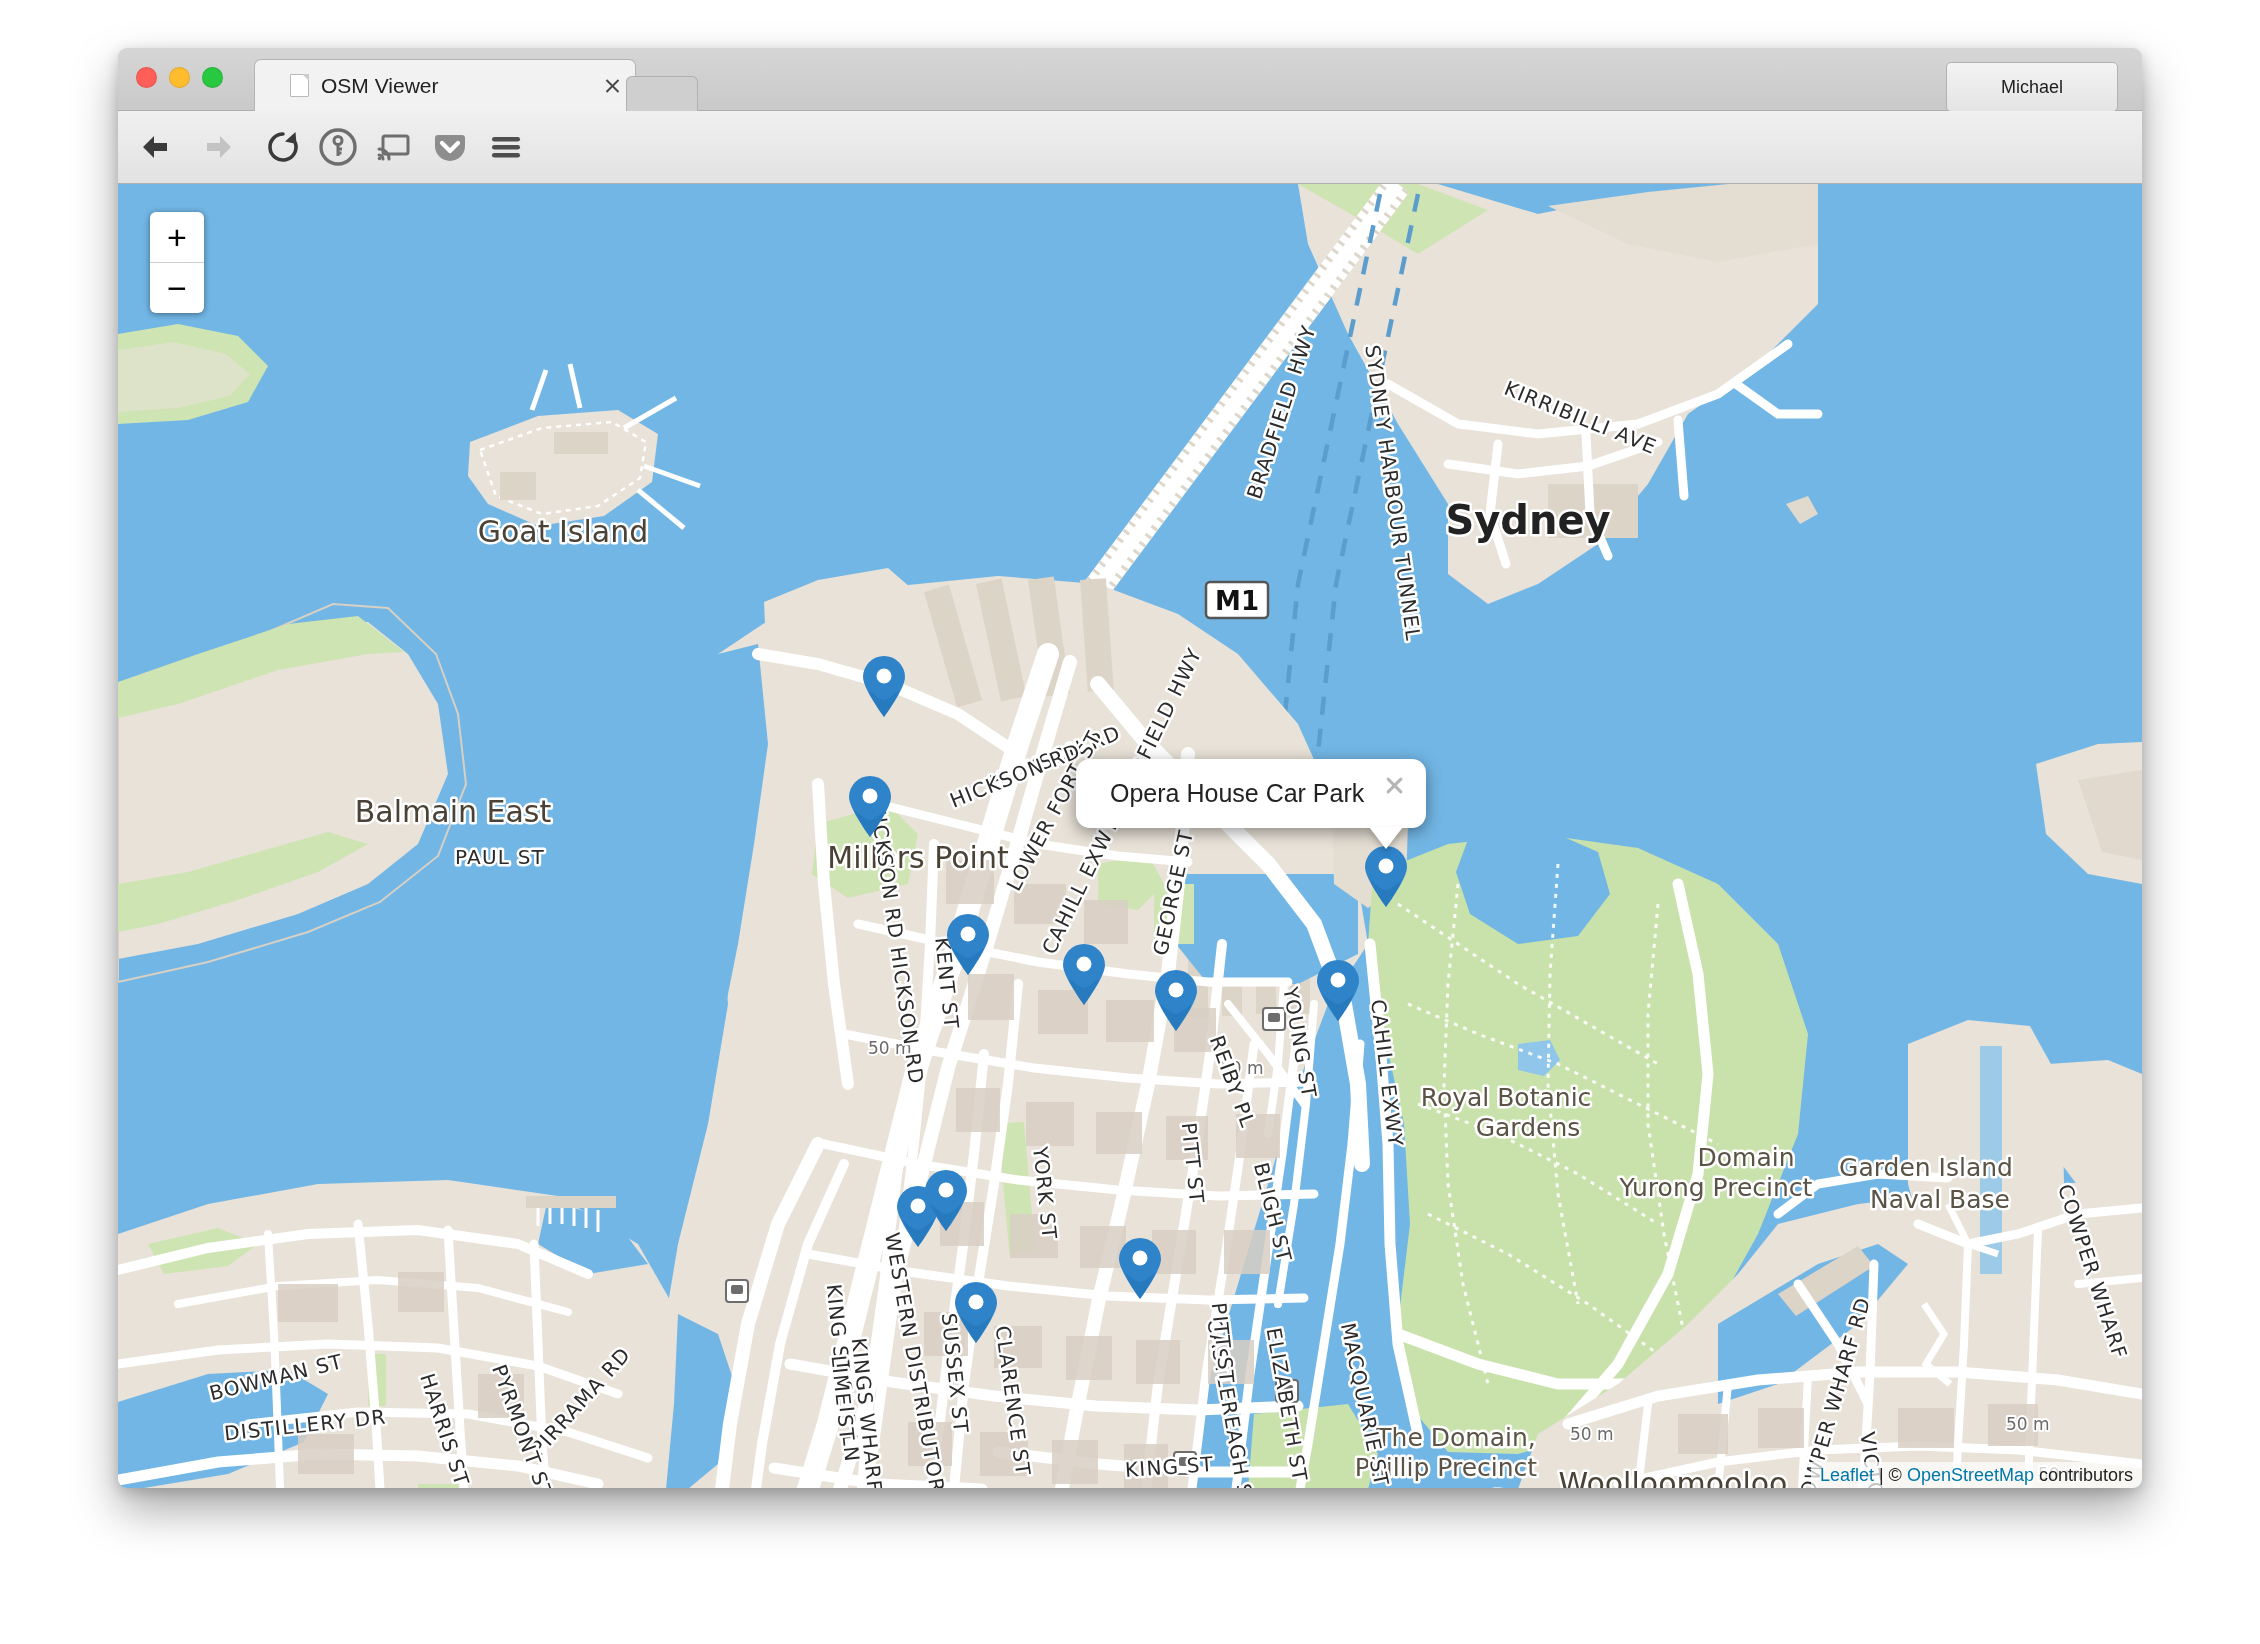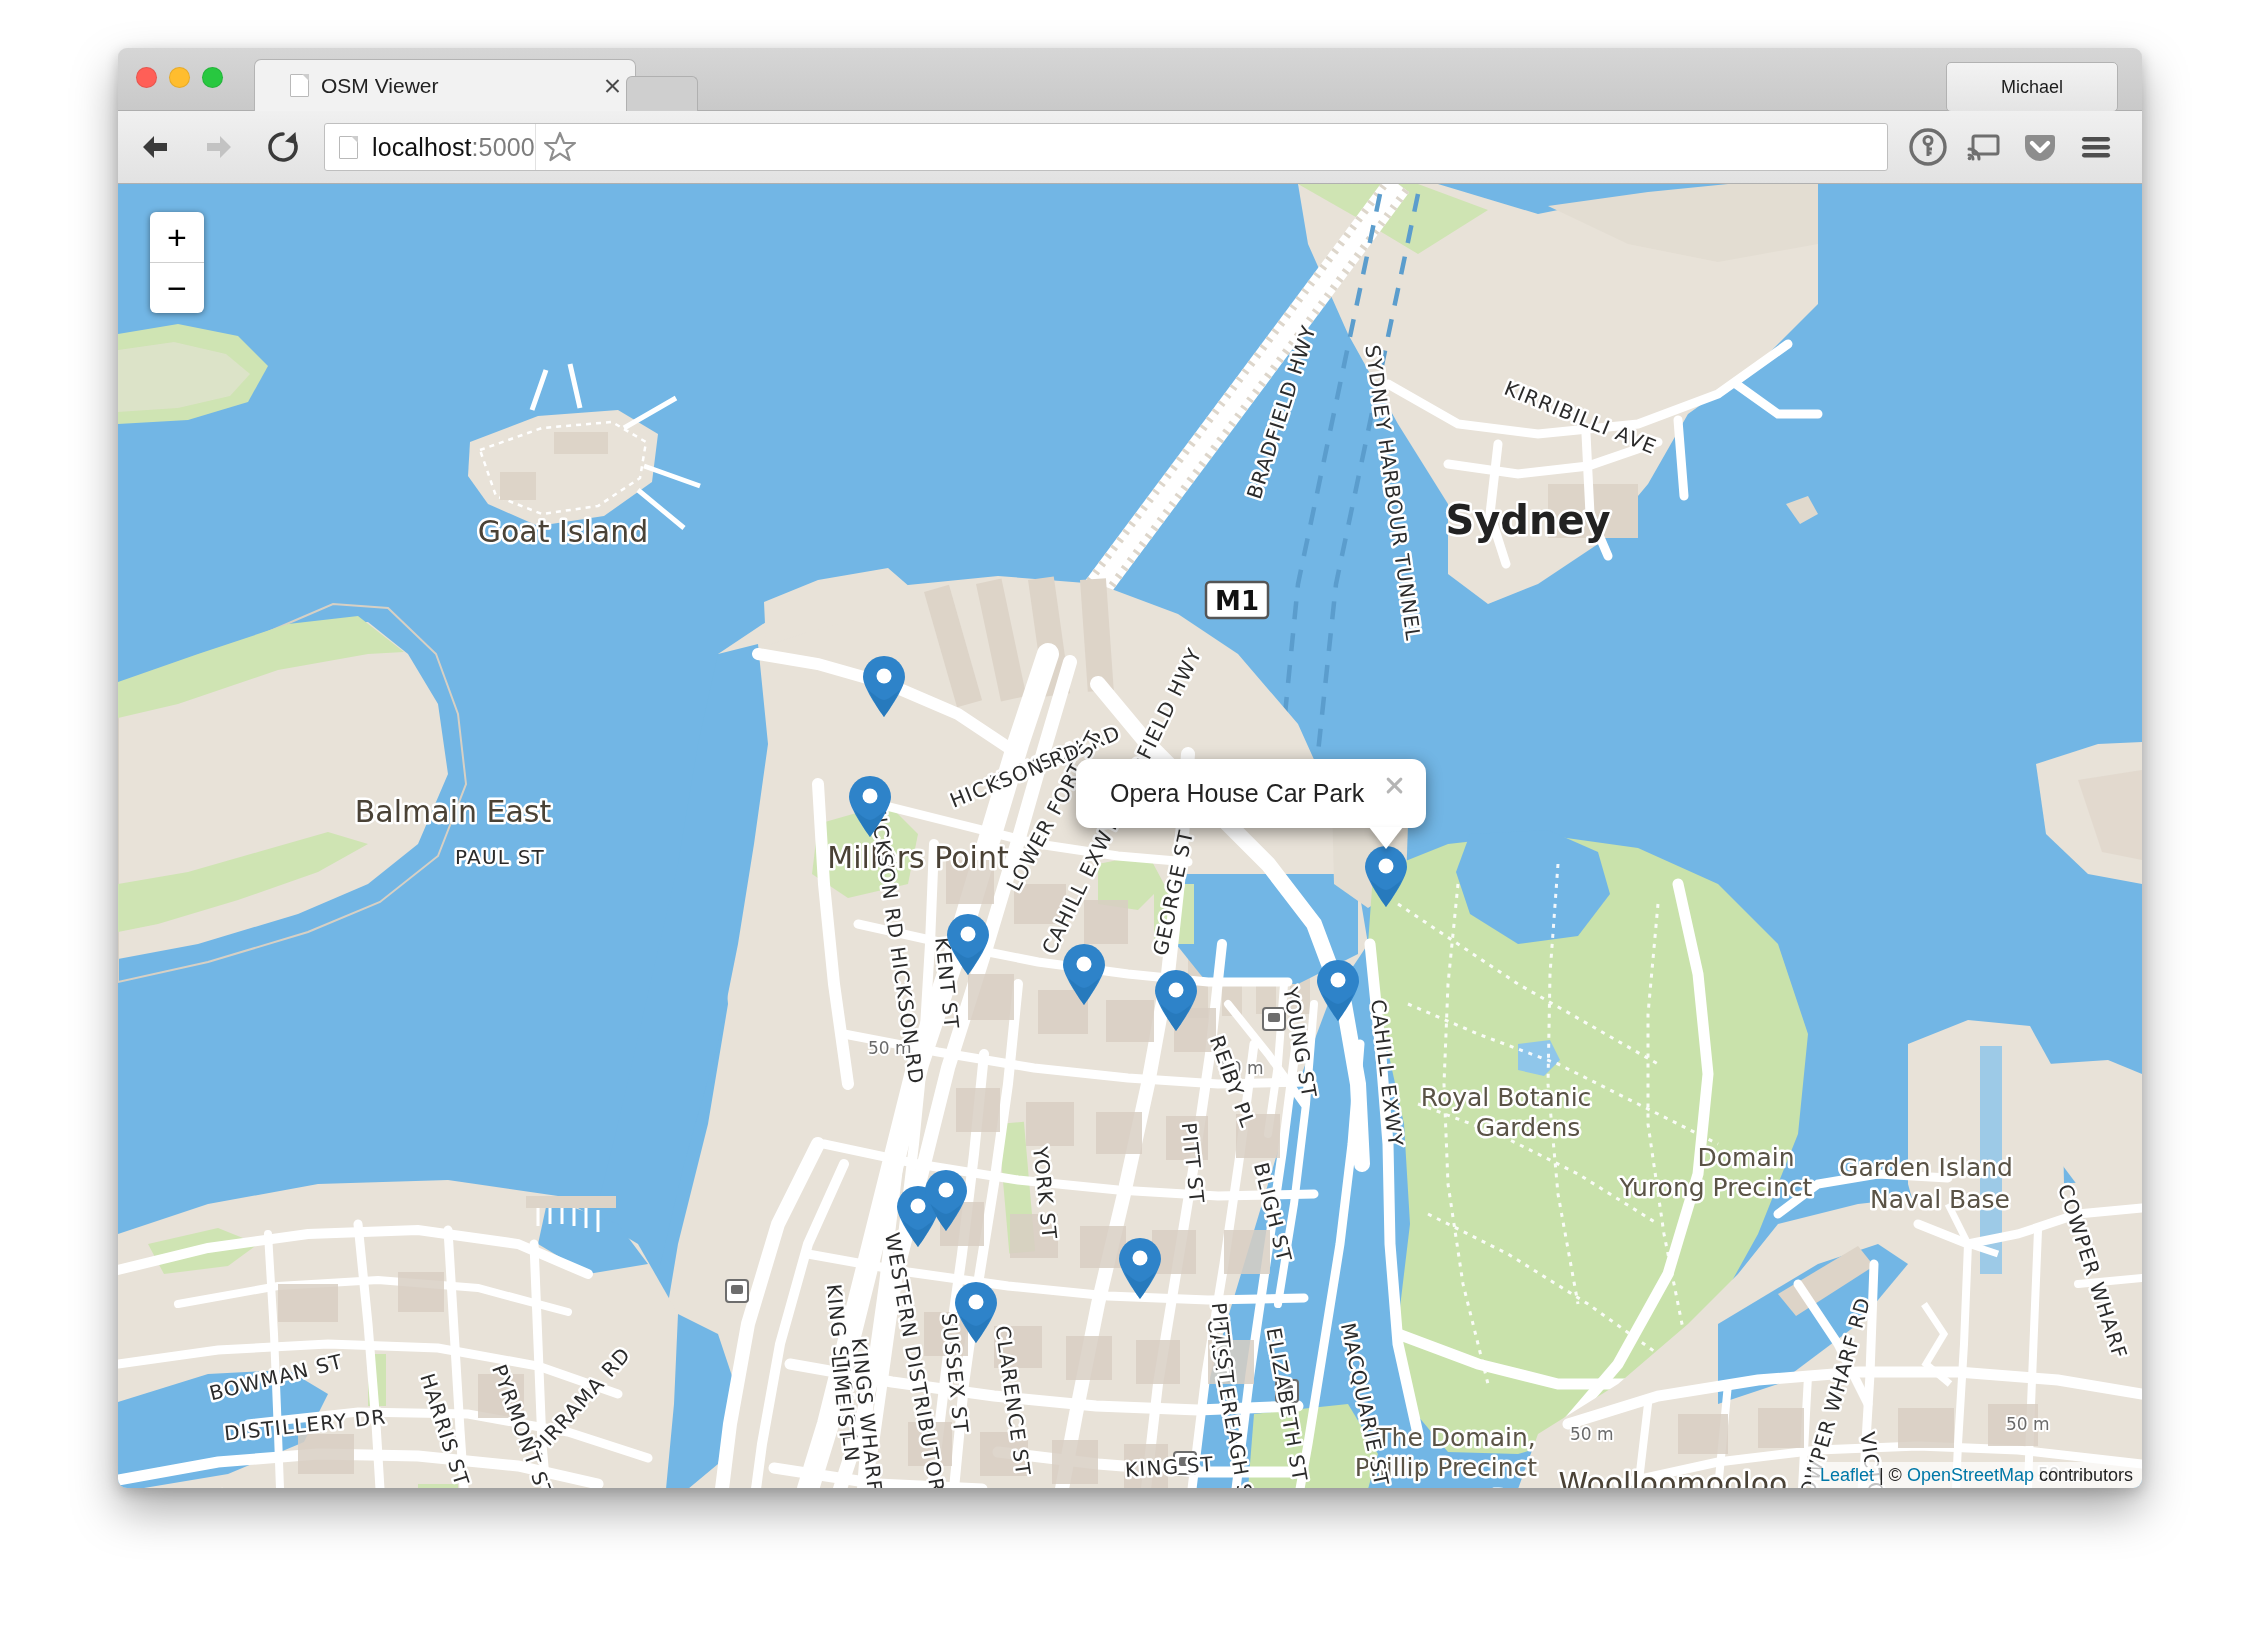--- a/index.html
+++ b/index.html
@@ -237,31 +237,20 @@
         <path d="M19 7 L30 18 L19 29 L19 22 L6 22 L6 14 L19 14 Z" fill="#c3c3c3"></path>
       </svg>
     </div>
     <div class="nav-btn">
       <svg width="36" height="36" viewBox="0 0 36 36" aria-hidden="true">
         <path d="M18 5 a13 13 0 1 0 12.4 9.1" fill="none" stroke="#3a3a3a" stroke-width="3.6" stroke-linecap="round"></path>
         <path d="M30.5 3 L31.5 15 L20 12.5 Z" fill="#3a3a3a"></path>
       </svg>
     </div>
 
-    <div id="url-bar">
-      <div class="url-favicon"></div>
-      <div id="url-text" title="Leaflet">
-        <span>localhost</span><span class="dim">:5000</span>
-      </div>
-      <div id="bookmark-star">
-        <svg width="34" height="34" viewBox="0 0 34 34" style="position:absolute;left:7px;top:6px">
-          <path d="M17 3 L21 13 L32 13 L23.4 19.8 L26.6 30 L17 23.6 L7.4 30 L10.6 19.8 L2 13 L13 13 Z" fill="none" stroke="#8e8e8e" stroke-width="2.2" stroke-linejoin="round"></path>
-        </svg>
-      </div>
-    </div>
 
     <div class="tool-icon">
       <svg width="44" height="44" viewBox="0 0 44 44" style="position:absolute;left:6px;top:6px">
         <circle cx="22" cy="22" r="17" fill="none" stroke="#6e6e6e" stroke-width="3.4"></circle>
         <circle cx="22" cy="15.5" r="4" fill="none" stroke="#6e6e6e" stroke-width="3"></circle>
         <path d="M22 19.5 L22 31 M22 24 L26 24 M22 28 L25.5 28" stroke="#6e6e6e" stroke-width="3" fill="none"></path>
       </svg>
     </div>
 
     <div class="tool-icon">

